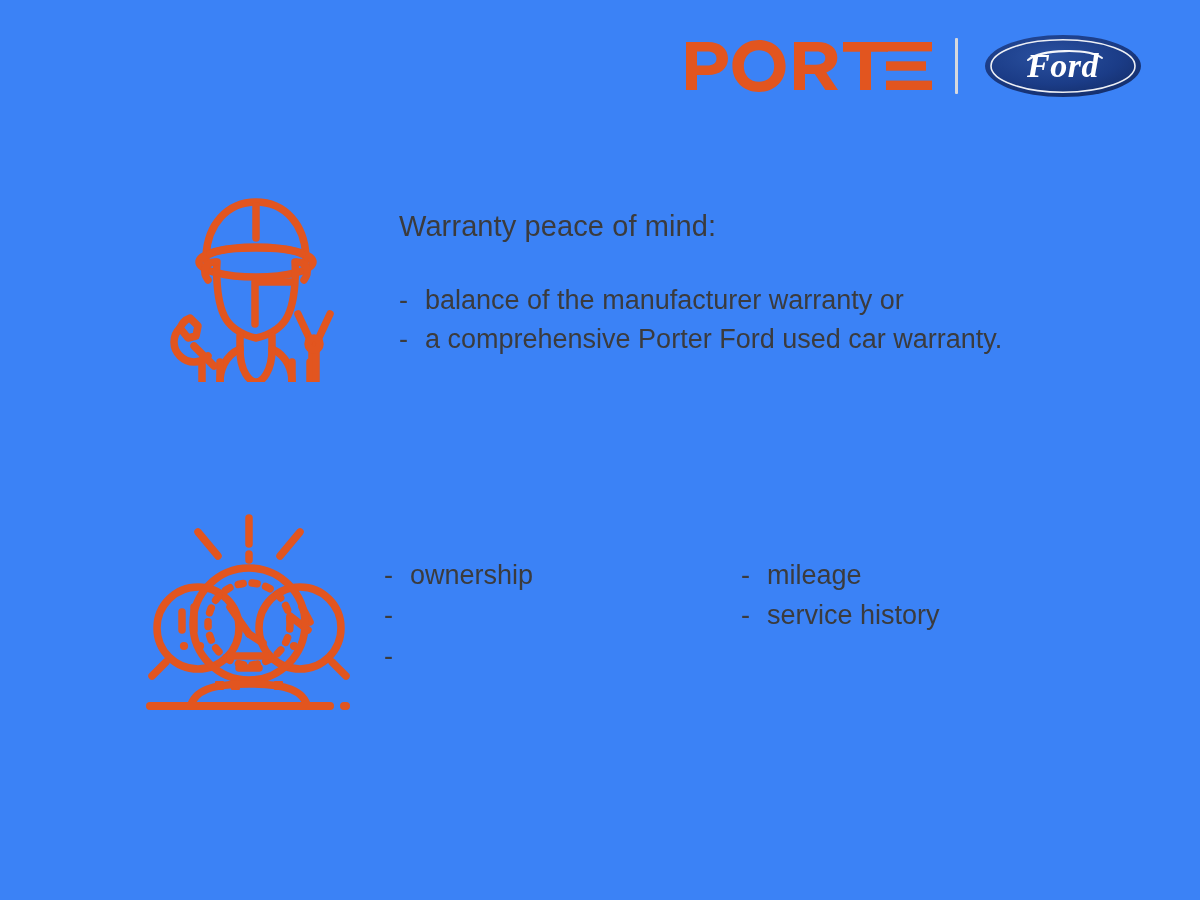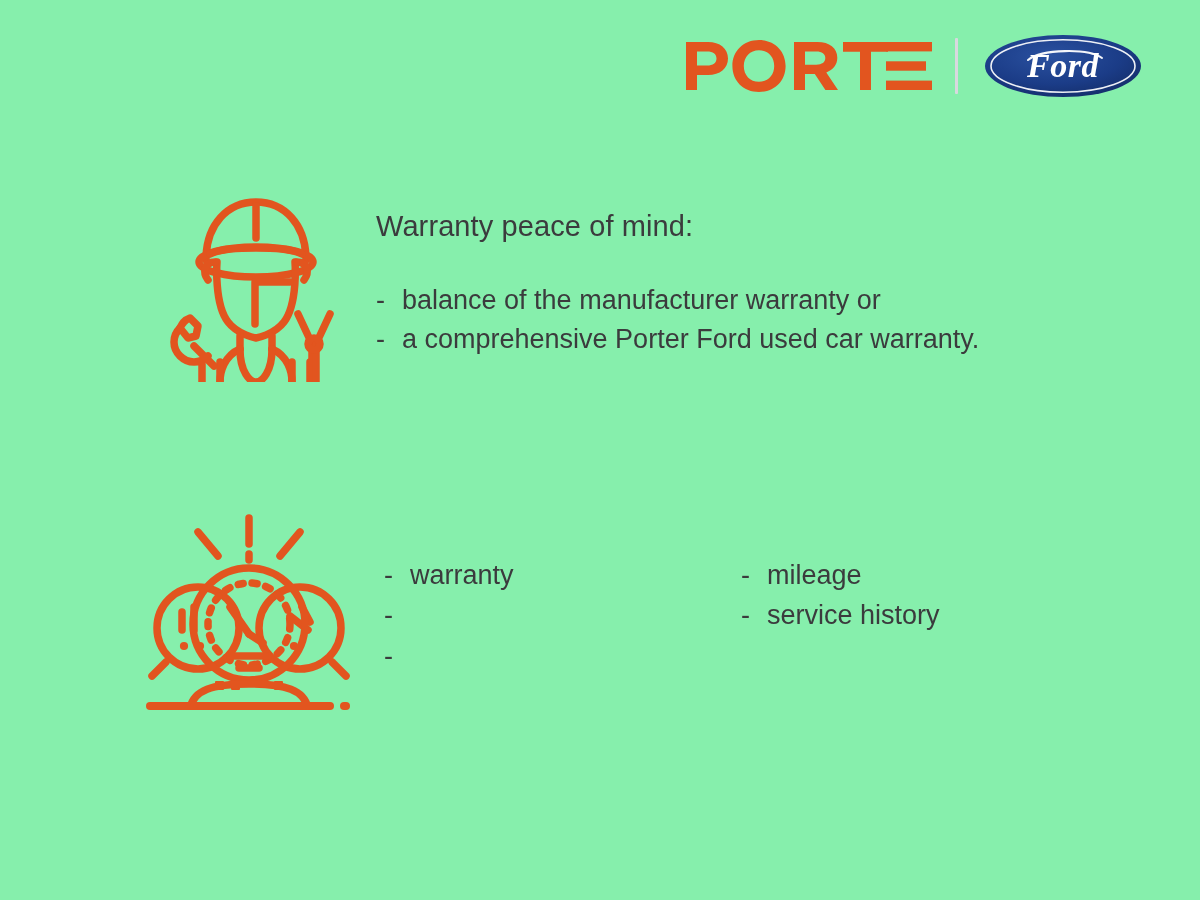--- a/index.html
+++ b/index.html
@@ -10,21 +10,21 @@
     height: 900px;
     background: #ffffff;
     font-family: "Liberation Sans", sans-serif;
     overflow: hidden;
   }
 
   .slide {
     position: relative;
     width: 1200px;
     height: 900px;
-    background: #86efac;
+    background: #3b82f6;
   }
 
   
   .logo-lockup {
     position: absolute;
     top: 34px;
     left: 686px;
     display: flex;
     align-items: center;
     height: 64px;
@@ -48,21 +48,21 @@
 
   .ford-oval { display: block; }
 
   
   .block {
     position: absolute;
     display: flex;
     align-items: flex-start;
   }
 
-  #block-warranty { top: 186px; left: 158px; }
+  #block-warranty { top: 186px; left: 158px; gap: 23px; }
   #block-history  { top: 512px; left: 142px; }
 
   .block-icon {
     flex: 0 0 auto;
     line-height: 0;
   }
 
   #block-warranty .block-icon { width: 196px; height: 196px; }
   #block-history  .block-icon { width: 214px; height: 198px; }
 
@@ -264,21 +264,21 @@
         </g>
       </svg>
     </div>
 
     <div class="block-text">
 
       <div class="bullet-grid">
 
         <div class="bullet">
           <span class="dash">-</span>
-          <span>warranty</span>
+          <span>ownership</span>
         </div>
 
         <div class="bullet">
           <span class="dash">-</span>
           <span>mileage</span>
         </div>
 
         <div class="bullet">
           <span class="dash">-</span>
         </div>

